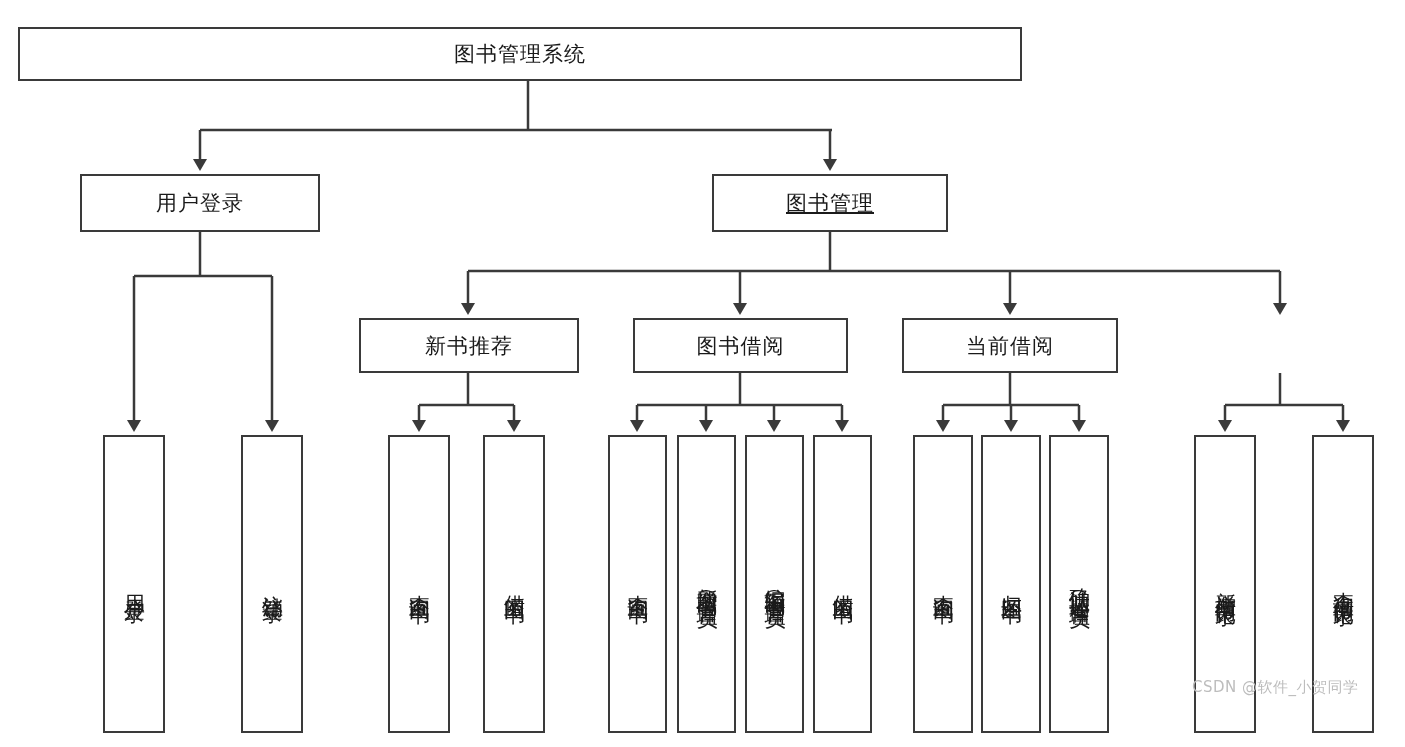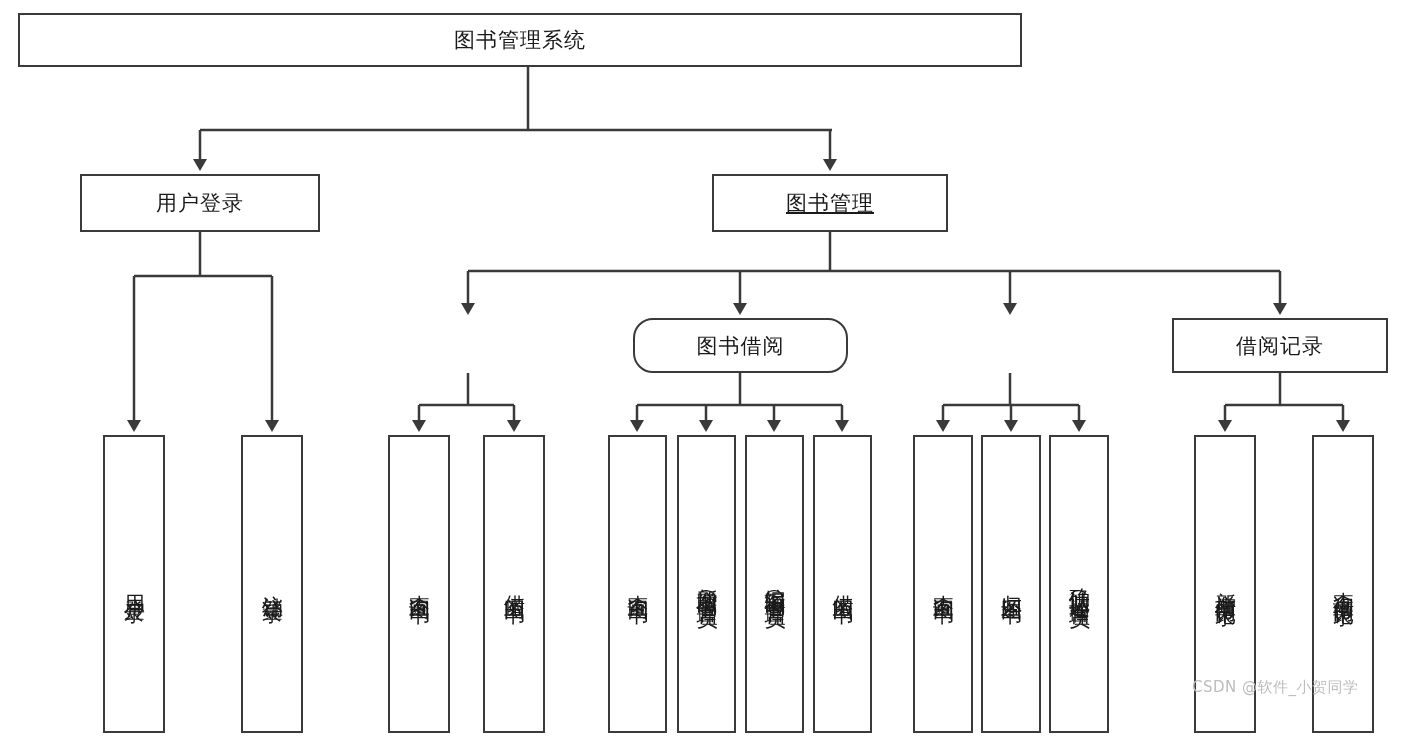--- a/index.html
+++ b/index.html
@@ -108,36 +108,39 @@
       <path d="M1011,405 L1011,421" marker-end="url(#arrow)"></path>
       <path d="M1079,405 L1079,421" marker-end="url(#arrow)"></path>
 
       <path d="M1280,373 L1280,405"></path>
       <path d="M1225,405 L1343,405"></path>
       <path d="M1225,405 L1225,421" marker-end="url(#arrow)"></path>
       <path d="M1343,405 L1343,421" marker-end="url(#arrow)"></path>
     </g>
   </svg>
 
-  <div class="node horiz" id="node-root" style="left: 18px; top: 13px; width: 1004px; height: 54px;">
+  <div class="node horiz" id="node-root" style="left: 18px; top: 27px; width: 1004px; height: 54px;">
     <span class="txt">图书管理系统</span>
   </div>
 
   <div class="node horiz" id="node-l2-0" style="left: 80px; top: 174px; width: 240px; height: 58px;">
     <span class="txt">用户登录</span>
   </div>
   <div class="node horiz" id="node-l2-1" style="left: 712px; top: 174px; width: 236px; height: 58px; text-decoration: underline;">
     <span class="txt">图书管理</span>
   </div>
 
-  <div class="node horiz" id="node-l3-1" style="left: 633px; top: 318px; width: 215px; height: 55px; border-radius: 20px;">
+  <div class="node horiz" id="node-l3-0" style="left: 359px; top: 318px; width: 220px; height: 55px;">
+    <span class="txt">新书推荐</span>
+  </div>
+  <div class="node horiz" id="node-l3-1" style="left: 633px; top: 318px; width: 215px; height: 55px;">
     <span class="txt">图书借阅</span>
   </div>
-  <div class="node horiz" id="node-l3-3" style="left: 1172px; top: 318px; width: 216px; height: 55px;">
-    <span class="txt">借阅记录</span>
+  <div class="node horiz" id="node-l3-2" style="left: 902px; top: 318px; width: 216px; height: 55px;">
+    <span class="txt">当前借阅</span>
   </div>
 
   <div class="node vert" id="node-leaf-0" style="left: 103px; top: 435px; width: 62px; height: 298px;">
     <span class="txt">用户登录</span>
   </div>
   <div class="node vert" id="node-leaf-1" style="left: 241px; top: 435px; width: 62px; height: 298px;">
     <span class="txt">注销登录</span>
   </div>
   <div class="node vert" id="node-leaf-2" style="left: 388px; top: 435px; width: 62px; height: 298px;">
     <span class="txt">查询图书</span>

